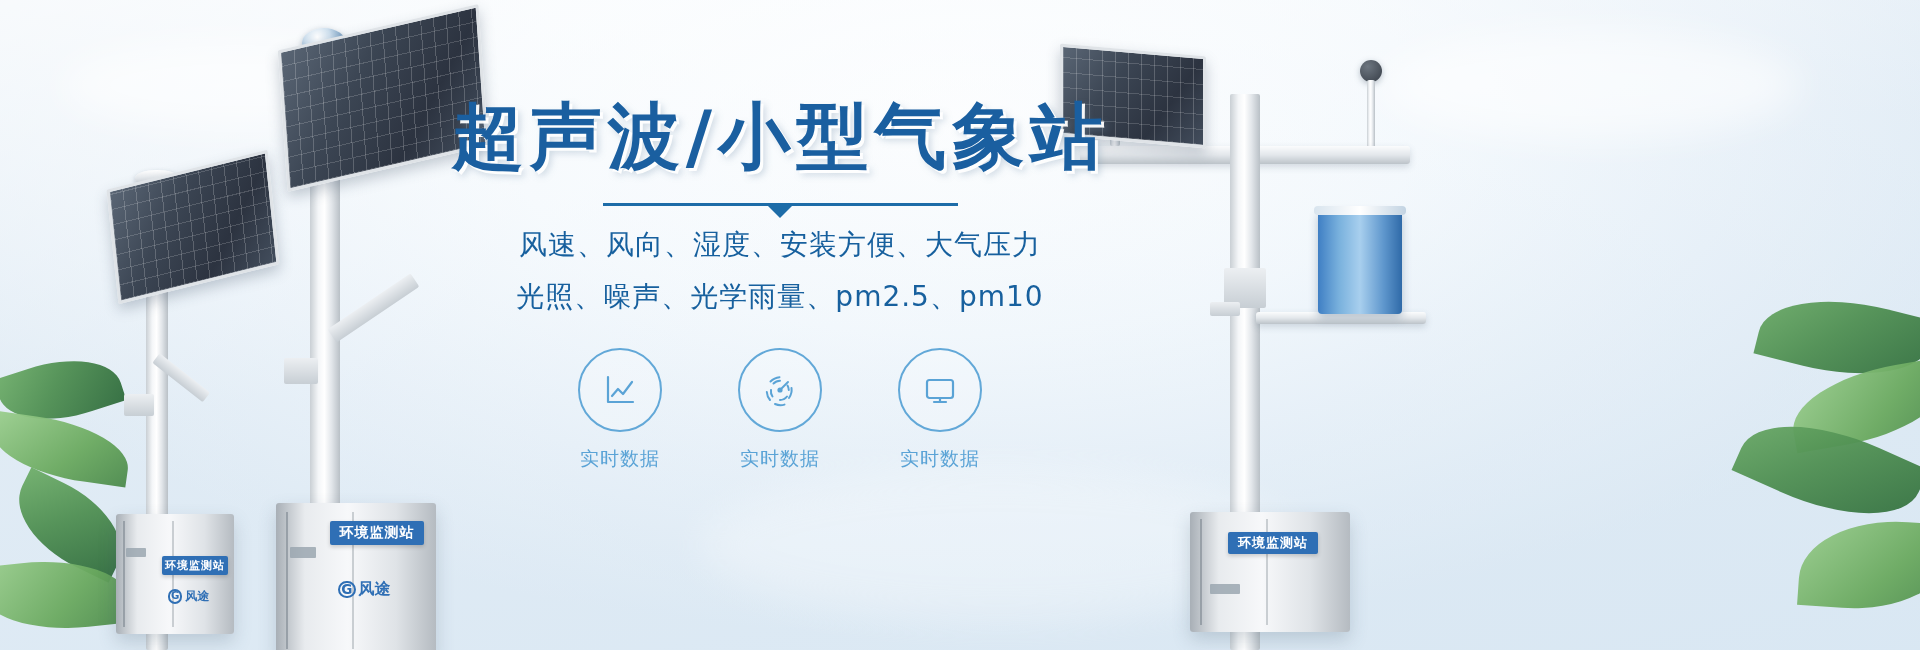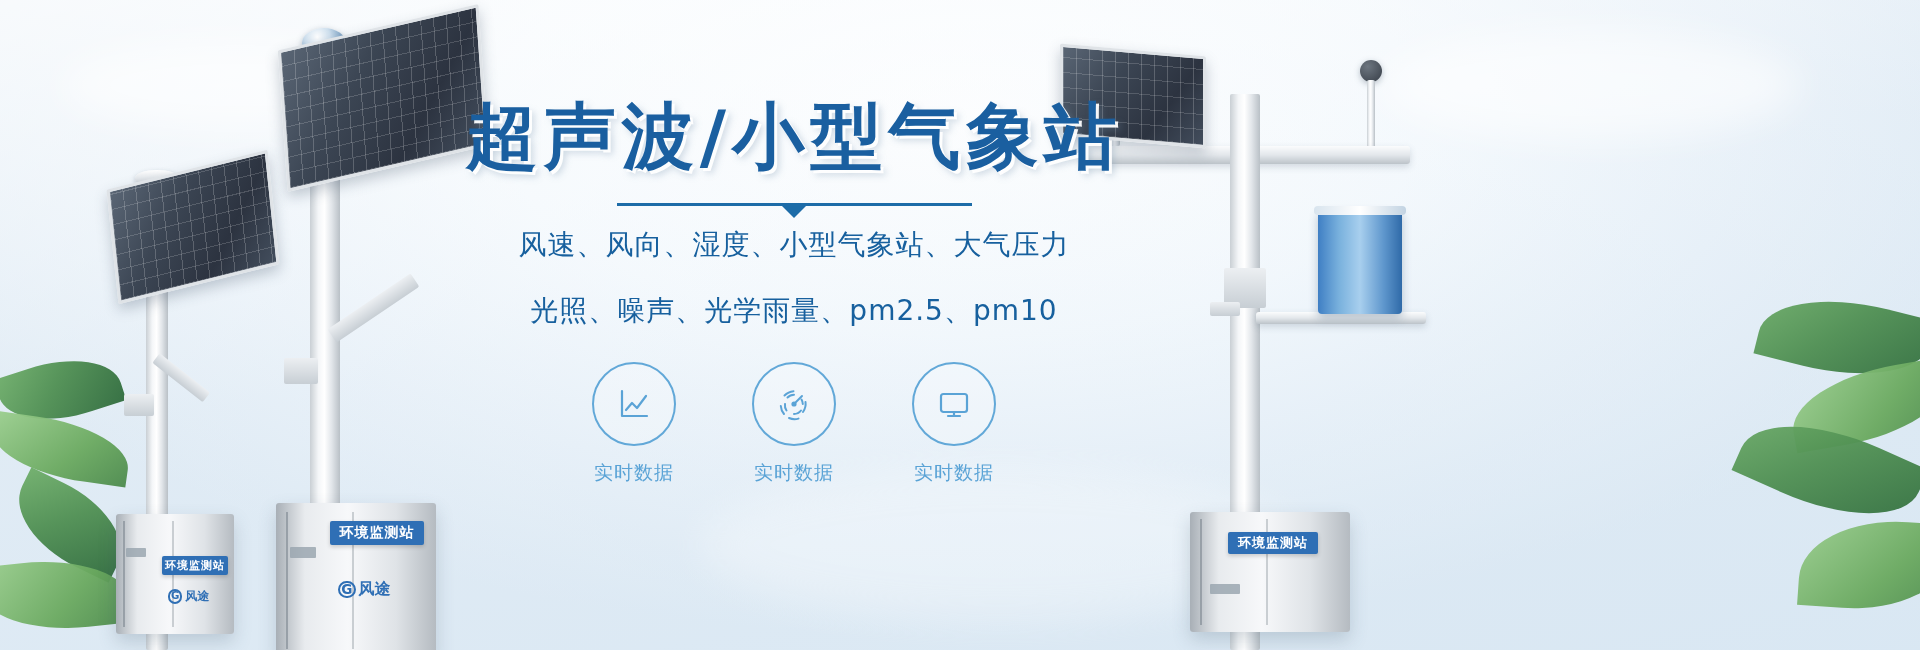--- a/index.html
+++ b/index.html
@@ -17,21 +17,21 @@
   
   .sky-wash{
     position:absolute;inset:0;
     background:linear-gradient(170deg, rgba(255,255,255,.75) 0%, rgba(233,242,250,.25) 45%, rgba(214,230,243,.55) 100%);
     pointer-events:none;
   }
   .cloud{position:absolute;border-radius:50%;background:rgba(255,255,255,.55);filter:blur(18px);}
 
   
   .center-block{
-    position:absolute;left:444px;top:96px;width:700px;text-align:center;z-index:30;
+    position:absolute;left:430px;top:96px;width:700px;text-align:center;z-index:30;
   }
   .headline{
     font-size:72px;font-weight:bold;letter-spacing:6px;
     color:#1a5fa0;
     line-height:1.12;
     margin:0;
     text-shadow:3px 3px 0 rgba(255,255,255,.95), 5px 5px 7px rgba(120,150,175,.35);
     font-family:"DejaVu Sans","Liberation Sans",sans-serif;
   }
   .divider{
@@ -39,21 +39,21 @@
   }
   .divider .caret{
     position:absolute;left:50%;top:2px;transform:translateX(-50%);
     width:0;height:0;border-left:13px solid transparent;border-right:13px solid transparent;
     border-top:13px solid #1d6ca8;
   }
   .sub-line{
     font-size:28px;color:#17609e;letter-spacing:1px;margin-top:20px;white-space:nowrap;
     font-family:"DejaVu Sans","Liberation Sans",sans-serif;font-weight:500;
   }
-  .sub-line.second{margin-top:28px;}
+  .sub-line.second{margin-top:14px;}
 
   
   .features{
     display:flex;justify-content:center;gap:56px;margin-top:32px;
   }
   .feature{width:104px;text-align:center;}
   .fcircle{
     width:80px;height:80px;border-radius:50%;border:2px solid #62a8d8;
     margin:0 auto;display:flex;align-items:center;justify-content:center;
     background:rgba(255,255,255,.22);
@@ -219,21 +219,21 @@
   <div class="leaf" style="left:1740px;top:430px;width:180px;height:80px;transform:rotate(24deg);border-radius:70% 0 70% 0;"></div>
   <div class="leaf light" style="left:1800px;top:520px;width:150px;height:90px;transform:rotate(4deg);border-radius:70% 0 70% 0;"></div>
 
   <div class="center-block">
     <h1 class="headline">超声波/小型气象站</h1>
 
     <div class="divider">
       <span class="caret"></span>
     </div>
 
-    <div class="sub-line">风速、风向、湿度、小型气象站、大气压力</div>
+    <div class="sub-line">风速、风向、湿度、安装方便、大气压力</div>
     <div class="sub-line second">光照、噪声、光学雨量、pm2.5、pm10</div>
 
     <div class="features">
 
       <div class="feature">
         <div class="fcircle">
           <svg width="42" height="42" viewBox="0 0 42 42" fill="none" stroke="#5aa3d6" stroke-width="2.2" stroke-linecap="round" stroke-linejoin="round">
             <polyline points="9,8 9,33 34,33"></polyline>
             <polyline points="13,27 19,20 24,25 33,13"></polyline>
           </svg>

